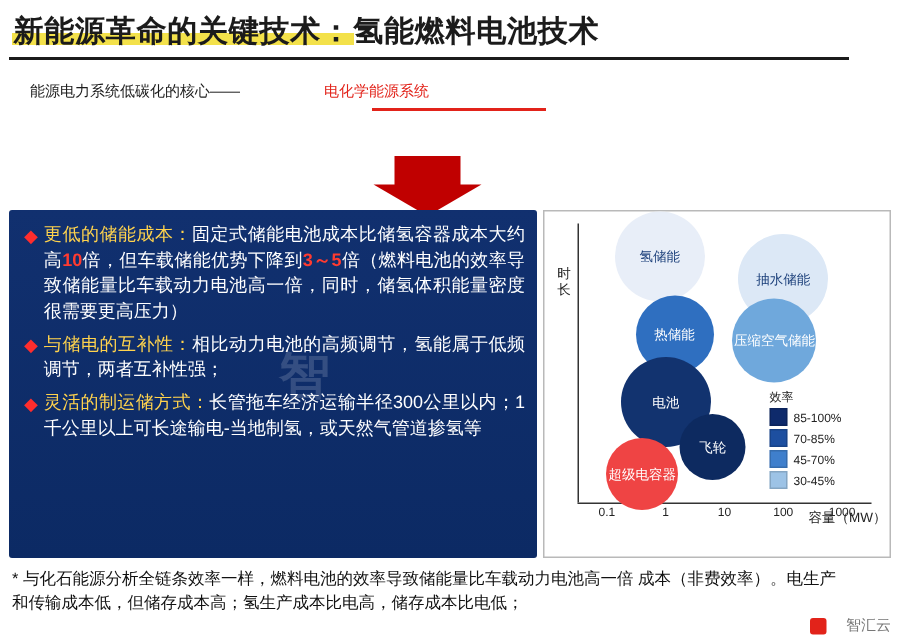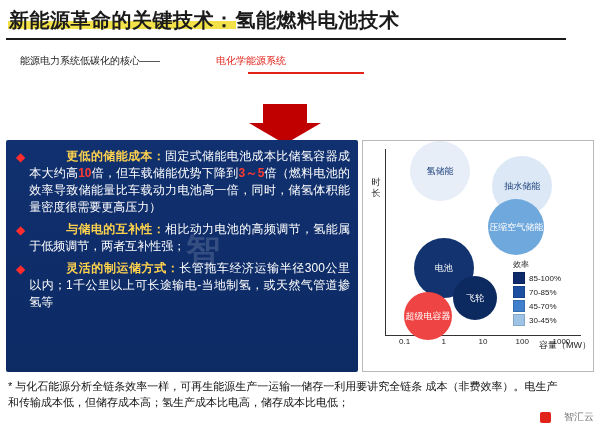--- a/index.html
+++ b/index.html
@@ -66,21 +66,21 @@
   .bullet{
     display:flex;align-items:flex-start;margin-bottom:5px;
   }
   .diamond{
     color:#ff2d2d;font-size:12px;line-height:16px;margin-right:4px;flex:0 0 auto;
     transform:translateY(1px);
   }
   .btext{
     font-size:12px;line-height:17px;color:#ffffff;text-align:justify;
   }
-  .btext .lead{color:#ffd34d;font-weight:bold;margin-left:37px;}
+  .btext .lead{color:#ffd34d;font-weight:normal;}
   .btext .num{color:#ff3b30;font-weight:bold;}
   
   .wm{
     position:absolute;color:rgba(255,255,255,0.16);font-size:34px;font-weight:bold;
     letter-spacing:4px;pointer-events:none;
   }
   .wm-1{left:180px;top:88px;}
   
   .chart{
     position:absolute;left:362px;top:140px;width:232px;height:232px;
@@ -181,20 +181,23 @@
         <div class="xtick" style="left: 80.8px;">1</div>
         <div class="xtick" style="left: 120px;">10</div>
         <div class="xtick" style="left: 159.2px;">100</div>
         <div class="xtick" style="left: 198.4px;">1000</div>
         <div class="bubble" style="width: 60px; height: 60px; left: 46.88px; top: 0.32px; background: rgb(232, 238, 248); color: rgb(27, 63, 122);">
           <span>氢储能</span>
         </div>
         <div class="bubble" style="width: 60px; height: 60px; left: 129.2px; top: 15.2px; background: rgb(220, 232, 246); color: rgb(27, 63, 122);">
           <span>抽水储能</span>
         </div>
+        <div class="bubble" style="width: 52px; height: 52px; left: 60.68px; top: 56.4px; background: rgb(47, 111, 192); color: rgb(255, 255, 255);">
+          <span>热储能</span>
+        </div>
         <div class="bubble" style="width: 56px; height: 56px; left: 125.32px; top: 58.12px; background: rgb(111, 168, 220); color: rgb(255, 255, 255);">
           <span>压缩空气储能</span>
         </div>
         <div class="bubble" style="width: 60px; height: 60px; left: 50.8px; top: 97.04px; background: rgb(18, 51, 111); color: rgb(255, 255, 255);">
           <span>电池</span>
         </div>
         <div class="bubble" style="width: 44px; height: 44px; left: 90.16px; top: 134.8px; background: rgb(13, 42, 96); color: rgb(255, 255, 255);">
           <span>飞轮</span>
         </div>
         <div class="bubble" style="width: 48px; height: 48px; left: 41.12px; top: 151.4px; background: #ef4444; color: rgb(255, 255, 255);">
@@ -217,19 +220,19 @@
             <span>45-70%</span>
           </div>
           <div class="legend-row">
             <span class="legend-sw" style="background: rgb(157, 195, 230);"></span>
             <span>30-45%</span>
           </div>
         </div>
     </div>
   </div>
 
-  <div class="foot">* 与化石能源分析全链条效率一样，可再生能源生产一运输一储存一利用要讲究全链条 成本（非费效率）。电生产和传输成本低，但储存成本高；氢生产成本比电高，储存成本比电低；</div>
+  <div class="foot">* 与化石能源分析全链条效率一样，燃料电池的效率导致储能量比车载动力电池高一倍 成本（非费效率）。电生产和传输成本低，但储存成本高；氢生产成本比电高，储存成本比电低；</div>
 
   <div class="brand">
     <span class="brand-dot"></span>
     <span>智汇云</span>
   </div>
 </div>
 
 </body></html>

